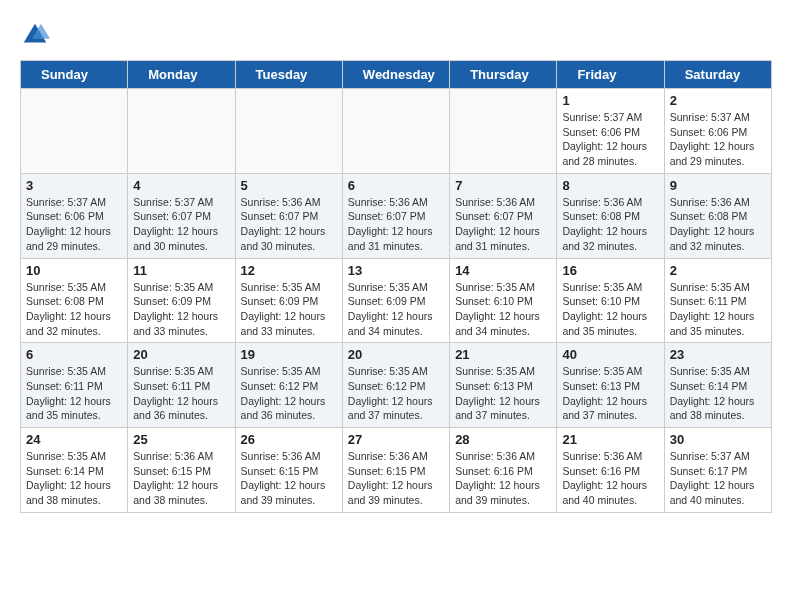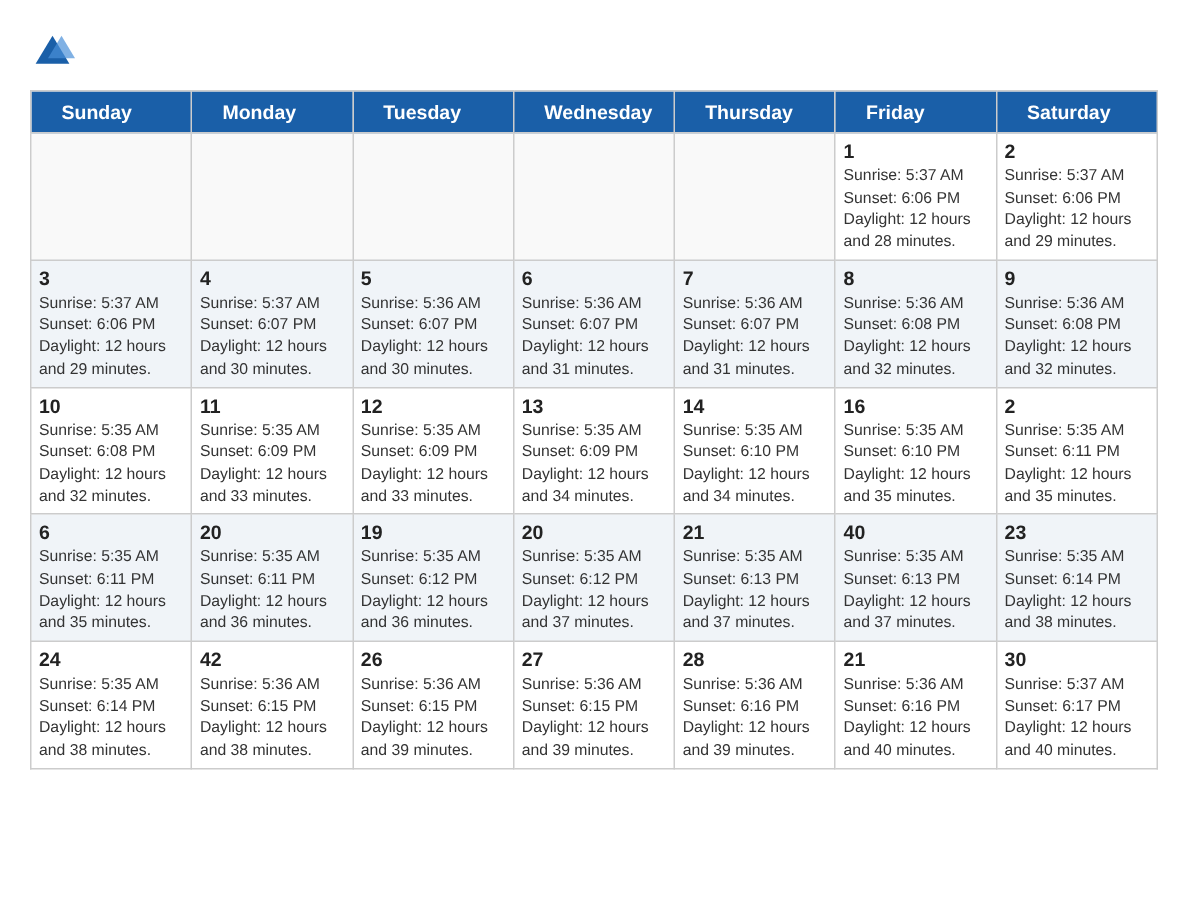--- a/index.html
+++ b/index.html
@@ -302,21 +302,21 @@
       </tr>
       <tr>
         <td>
           <span class="day-number">24</span>
           <div class="day-info" style="white-space: pre-line;">Sunrise: 5:35 AM
 Sunset: 6:14 PM
 Daylight: 12 hours
 and 38 minutes.</div>
         </td>
         <td>
-          <span class="day-number">42</span>
+          <span class="day-number">25</span>
           <div class="day-info" style="white-space: pre-line;">Sunrise: 5:36 AM
 Sunset: 6:15 PM
 Daylight: 12 hours
 and 38 minutes.</div>
         </td>
         <td>
           <span class="day-number">26</span>
           <div class="day-info" style="white-space: pre-line;">Sunrise: 5:36 AM
 Sunset: 6:15 PM
 Daylight: 12 hours

